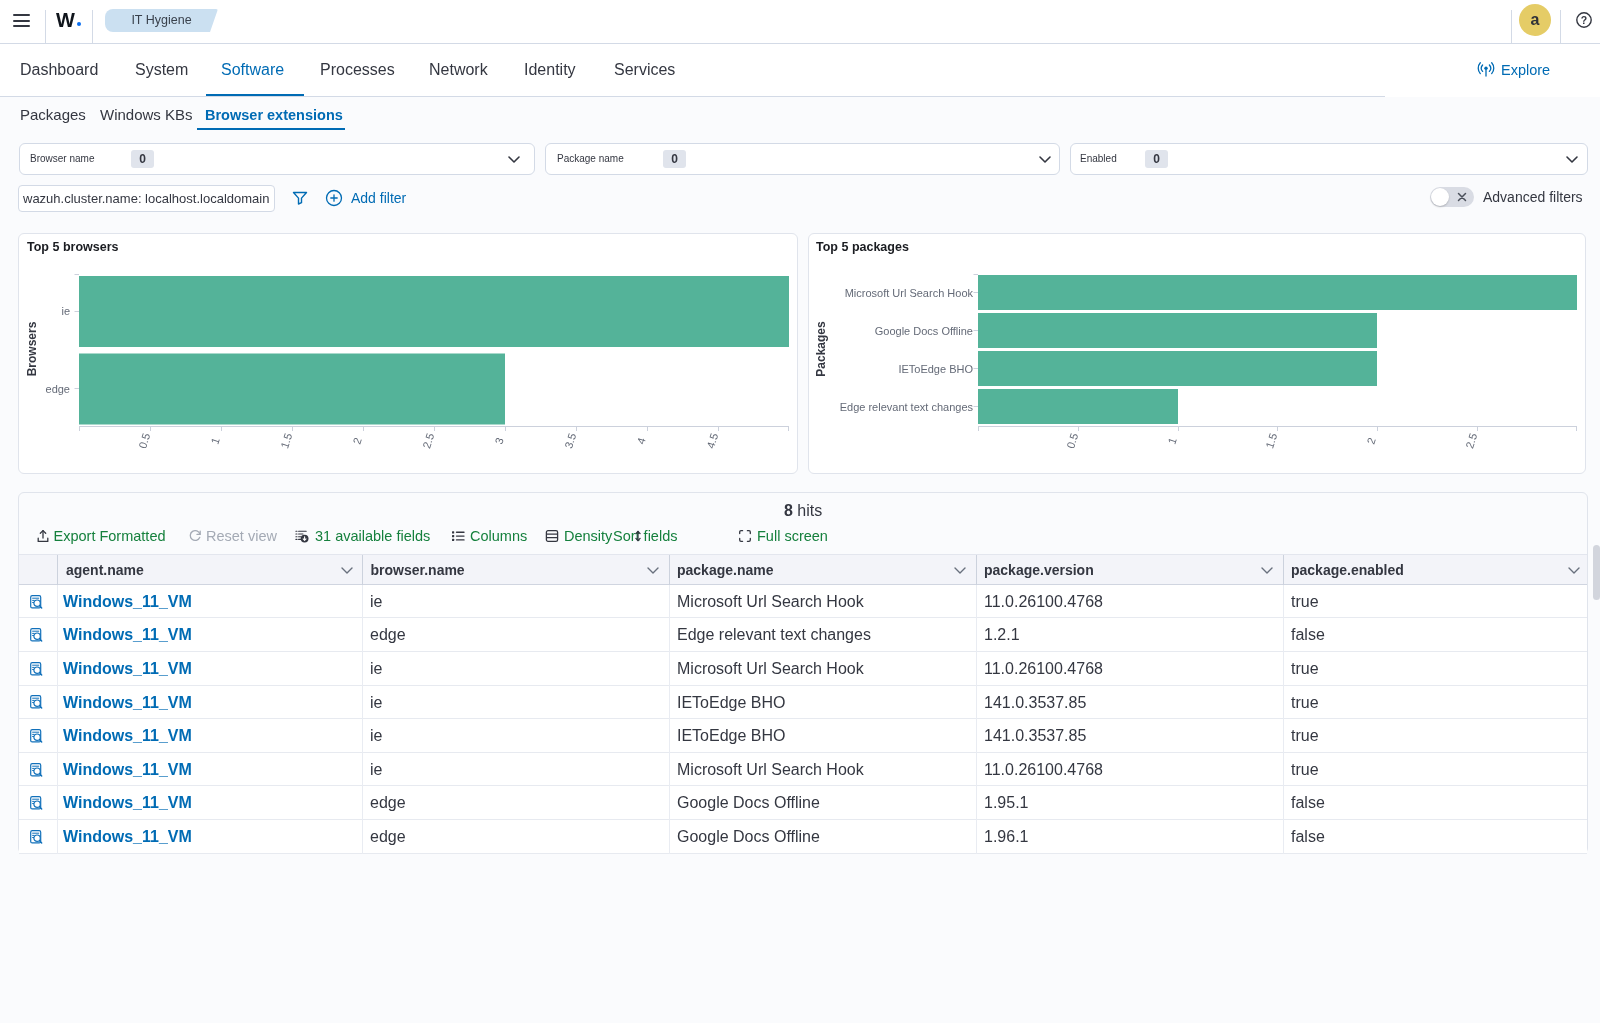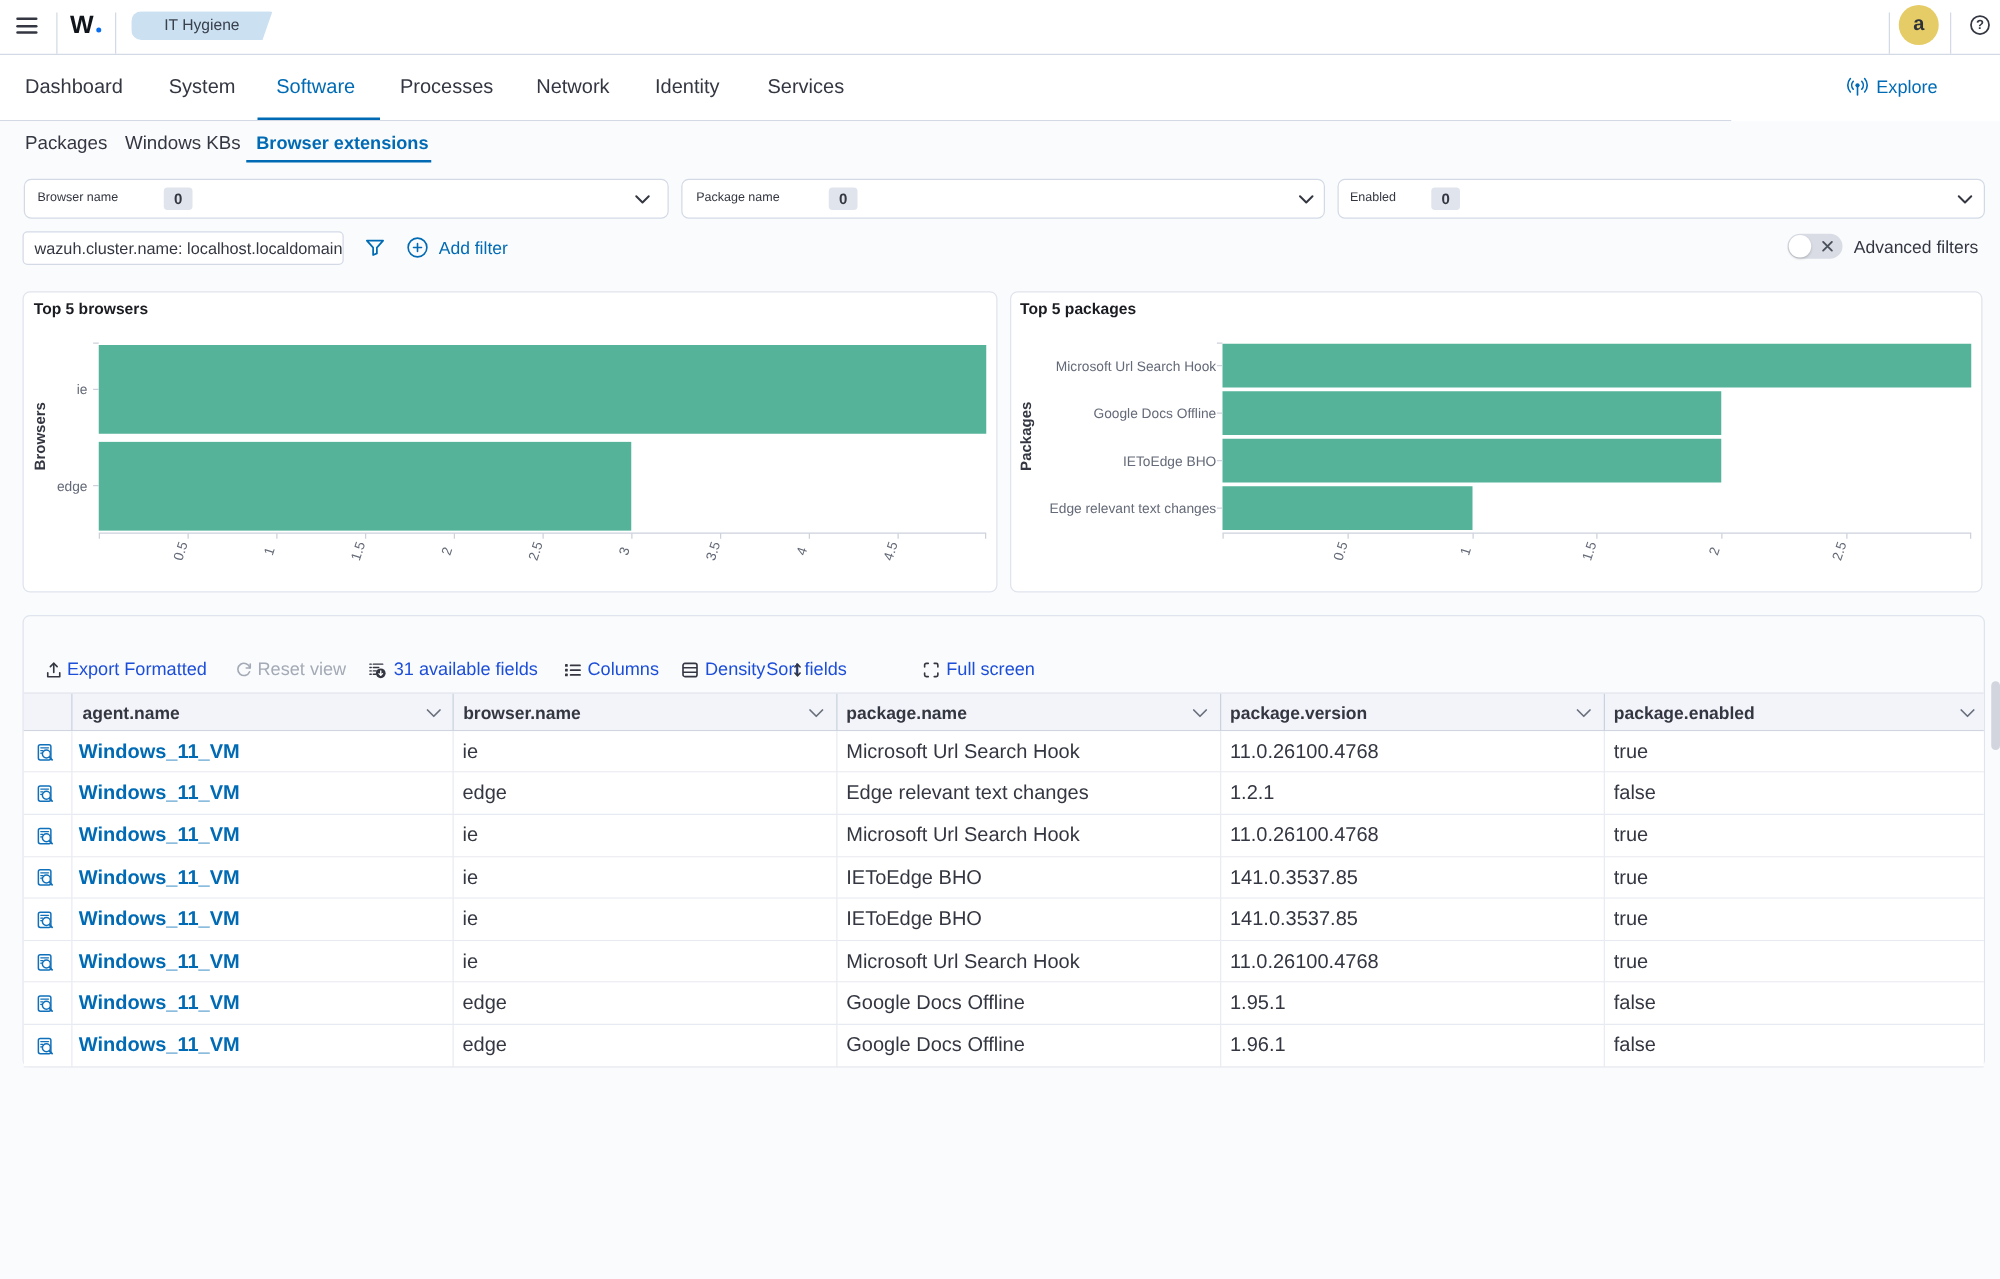--- a/index.html
+++ b/index.html
@@ -20,33 +20,33 @@
 #explore { position:absolute; top:0; height:52px; line-height:52px; font-size:14.5px; color:#006bb4; }
 
 #content { position:absolute; left:0; top:97px; width:1600px; height:926px; background:#fafbfd; }
 .subtab { position:absolute; top:4px; height:28px; line-height:28px; font-size:15px; color:#343741; }
 .subtab.active { color:#006bb4; font-weight:700; font-size:14.5px; }
 #subul { position:absolute; left:197px; top:31px; width:148px; height:2px; background:#006bb4; }
 .selbox { position:absolute; top:46px; height:32px; background:#fff; border:1px solid #d3dae6; border-radius:6px; }
 .sellbl { position:absolute; top:46px; height:32px; line-height:32px; font-size:10px; color:#343741; }
 .badge0 { position:absolute; top:53px; width:23px; height:18px; background:#e0e4ec; border-radius:3px; font-size:12px; font-weight:700; text-align:center; line-height:18px; color:#343741; }
 .chev { position:absolute; width:12px; height:7px; }
-#chip { position:absolute; left:18px; top:87.5px; width:257px; height:27px; background:#fff; border:1px solid #d3dae6; border-radius:4px; font-size:13px; font-weight:400; color:#343741; line-height:25px; padding-left:4px; white-space:nowrap; overflow:hidden;text-align:right; }
+#chip { position:absolute; left:18px; top:87.5px; width:257px; height:27px; background:#fff; border:1px solid #d3dae6; border-radius:4px; font-size:13px; font-weight:400; color:#343741; line-height:25px; padding-left:4px; white-space:nowrap; overflow:hidden; }
 #addfilter { position:absolute; left:351px; top:87px; height:28px; line-height:28px; font-size:14px; color:#006bb4; }
 #advtxt { position:absolute; left:1483px; top:86px; height:28px; line-height:28px; font-size:14px; color:#343741; }
 #switch { position:absolute; left:1430px; top:90px; width:44px; height:20px; border-radius:10px; background:#d9dce4; }
 #knob { position:absolute; left:1px; top:1px; width:18px; height:18px; border-radius:50%; background:#fff; box-shadow:0 1px 2px rgba(0,0,0,0.2); }
 
 .panel { position:absolute; background:#fff; border:1px solid #e0e4ec; border-radius:6px; }
 .ptitle { position:absolute; font-size:12.5px; font-weight:700; color:#1a1c21; }
 .axlbl { position:absolute; font-size:12px; font-weight:700; color:#343741; transform:rotate(-90deg); transform-origin:center; }
 
 #tpanel { position:absolute; left:18px; top:395px; width:1570px; height:362px; background:#fafbfd; border:1px solid #e0e4ec; border-radius:6px; }
 #hits { position:absolute; left:18px; top:404px; width:1570px; text-align:center; font-size:16px; line-height:19px; color:#343741; }
-.tbtn { position:absolute; top:427px; height:24px; line-height:24px; font-size:14.5px; color:#1d4ed8; }
+.tbtn { position:absolute; top:427px; height:24px; line-height:24px; font-size:14.5px; color:#15803d; }
 .tbtn.dis { color:#a4aab5; }
 #thead { position:absolute; left:19px; top:457px; width:1568px; height:31px; background:#f3f4f9; border-top:1px solid #e3e6ee; border-bottom:1px solid #d0d5e0; }
 .hcell { position:absolute; top:0; height:30px; line-height:30px; font-size:14px; font-weight:700; color:#343741; }
 .hchev { position:absolute; top:12px; width:12px; height:7px; }
 .trow { position:absolute; left:19px; width:1568px; height:33.6px; border-bottom:1px solid #e7eaf0; background:#fff; }
 .tcell { position:absolute; top:0; height:33px; line-height:33px; font-size:16px; color:#343741; }
 .tlink { color:#006bb4; font-weight:700; }
 .colline { position:absolute; top:488px; height:268.6px; width:1px; background:#e9ecf2; }
 #sbthumb { position:absolute; left:1592.5px; top:448px; width:7px; height:55px; border-radius:3.5px; background:#d2d5dd; }
 svg { position:absolute; overflow:visible; }
@@ -209,20 +209,21 @@
       <g font-size="11" fill="#646a77" font-family="Liberation Sans" text-anchor="middle">
         <text transform="translate(276,215) rotate(-72)">0.5</text>
         <text transform="translate(376,215) rotate(-72)">1</text>
         <text transform="translate(475,215) rotate(-72)">1.5</text>
         <text transform="translate(575,215) rotate(-72)">2</text>
         <text transform="translate(675,215) rotate(-72)">2.5</text>
       </g>
     </svg>
 
     <div id="tpanel"></div>
+    <div id="hits"><b>8</b> hits</div>
     <div id="toolbar">
       <div class="tbtn" style="left:53.5px">Export Formatted</div>
       <div class="tbtn dis" style="left:206px">Reset view</div>
       <div class="tbtn" style="left:315px">31 available fields</div>
       <div class="tbtn" style="left:470px">Columns</div>
       <div class="tbtn" style="left:564px">Density</div>
       <div class="tbtn" style="left:613px">Sort fields</div>
       <div class="tbtn" style="left:757px">Full screen</div>
       <svg width="14" height="14" style="left:36px; top:432px" viewBox="0 0 14 14" fill="none" stroke="#343741" stroke-width="1.3" stroke-linecap="round" stroke-linejoin="round">
         <path d="M7 1.6 V9"></path>

